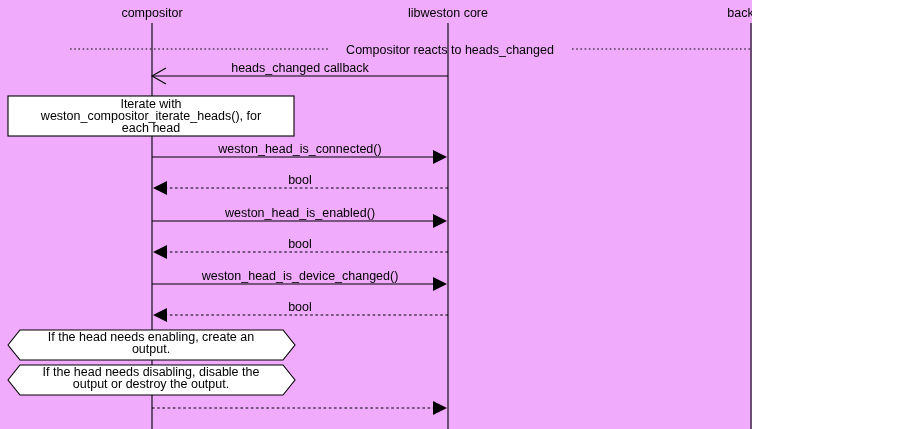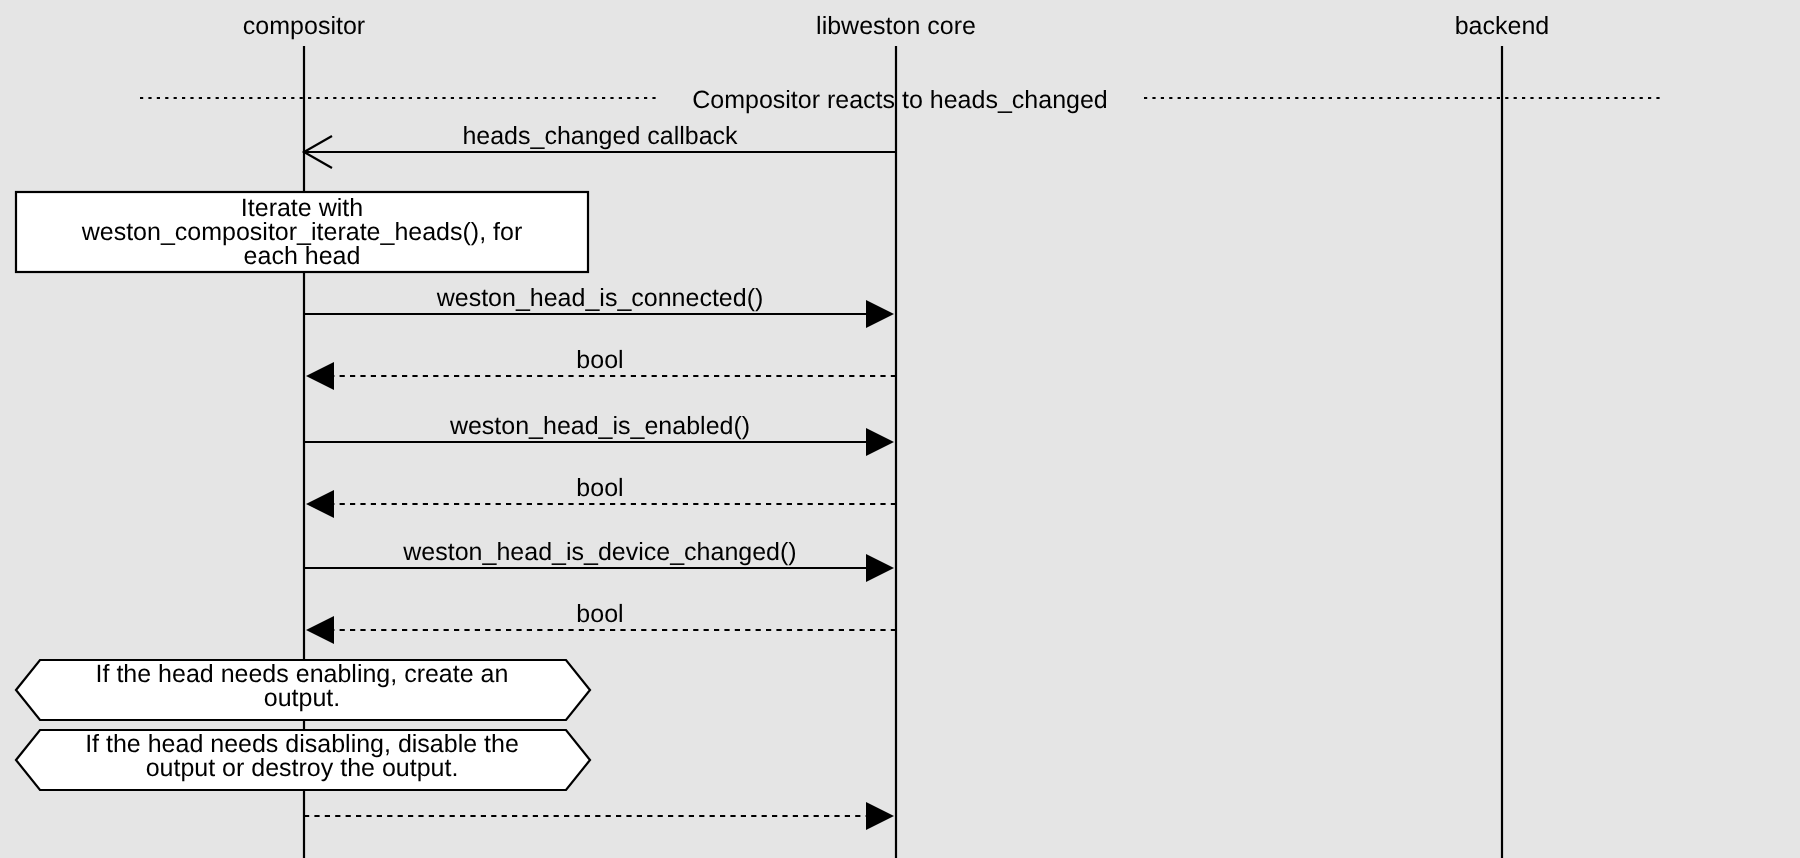--- a/index.html
+++ b/index.html
@@ -6,23 +6,23 @@
   html, body {
     margin: 0;
     padding: 0;
     background: #ffffff;
   }
   body {
     font-family: "Liberation Sans", "DejaVu Sans", sans-serif;
   }
   #diagram-root {
     position: relative;
-    width: 900px;
+    width: 752px;
     height: 429px;
-    background: #e5e5e5;
+    background: #f0abfc;
     overflow: hidden;
   }
   #diagram-svg {
     position: absolute;
     left: 0;
     top: 0;
     width: 900px;
     height: 429px;
     display: block;
   }

